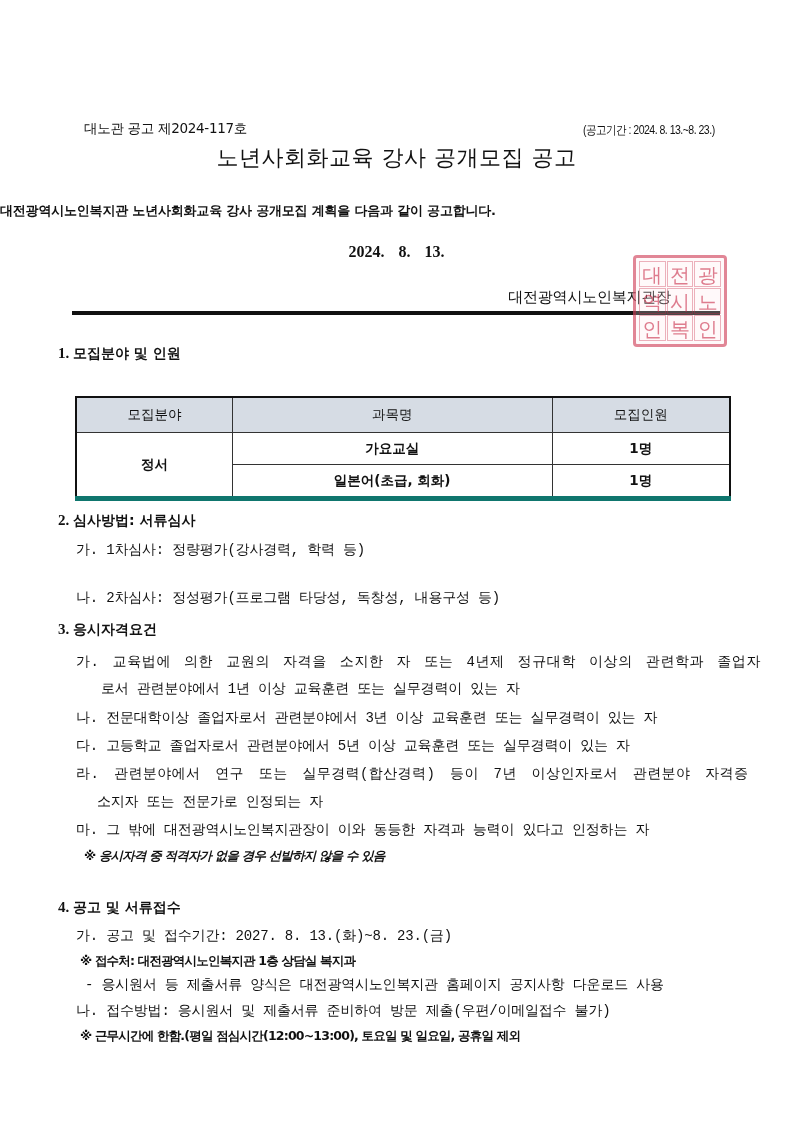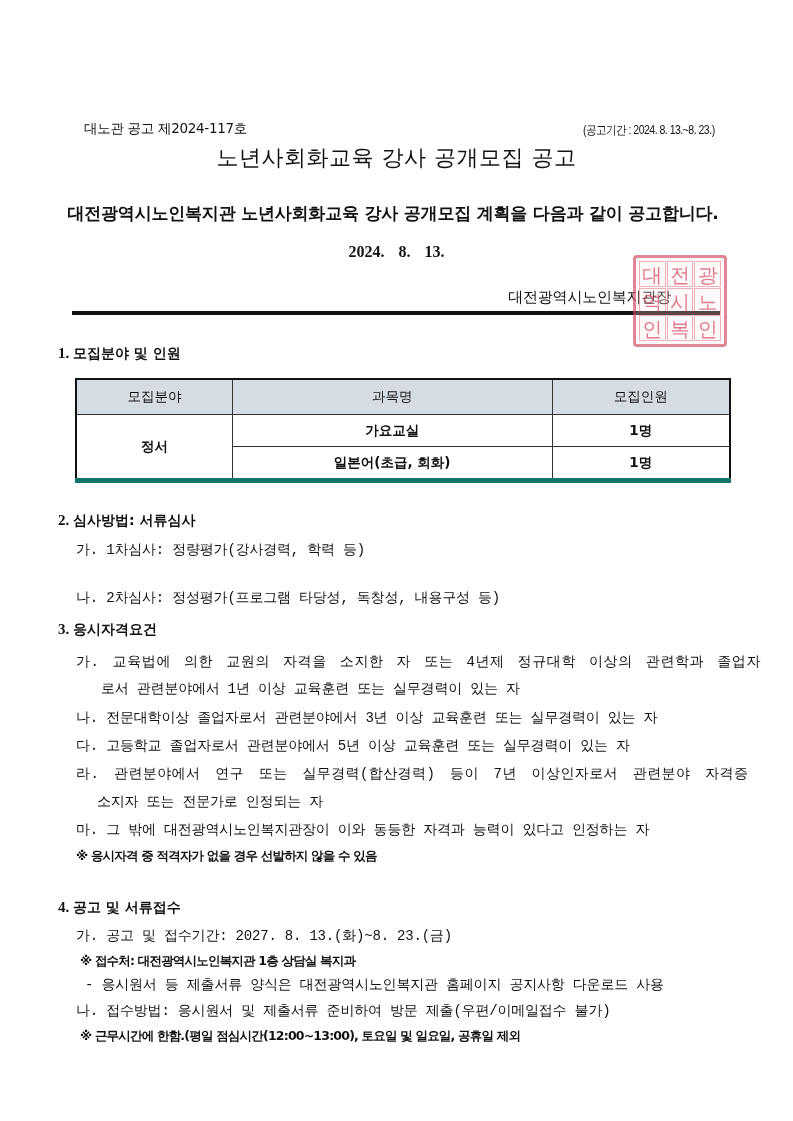--- a/index.html
+++ b/index.html
@@ -27,23 +27,23 @@
       font-family: "Liberation Sans", "DejaVu Sans", sans-serif;
       font-size: 12px; letter-spacing: -0.6px;
       transform: scaleX(0.88); transform-origin: right center;
     }
     .title {
       left: 0; right: 0; top: 143px; text-align: center;
       font-family: "DejaVu Sans", "Liberation Sans", sans-serif;
       font-size: 22px; letter-spacing: 0.5px;
     }
     .intro {
-      left: 0; right: 7px; top: 202px; text-align: center;
-      font-family: "DejaVu Sans", "Liberation Sans", sans-serif;
-      font-size: 17px; font-weight: bold; letter-spacing: -0.2px;
+      left: 0; right: 7px; top: 202px; 
+      font-family: "DejaVu Sans", "Liberation Sans", sans-serif;
+      font-size: 13px; font-weight: bold; letter-spacing: -0.2px;
     }
     .date {
       left: 0; right: 0; top: 243px; text-align: center;
       font-family: "Liberation Serif", "DejaVu Serif", serif;
       font-size: 16px; font-weight: bold; word-spacing: 10px;
     }
     .signer {
       right: 122px; top: 288px;
       font-family: "DejaVu Sans", "Liberation Sans", sans-serif;
       font-size: 15px; font-weight: normal; letter-spacing: -0.2px;
@@ -88,21 +88,21 @@
       font-family: Liberation Mono, monospace;
       font-size: 14px; letter-spacing: -0.2px;
     }
     .note {
       font-family: "DejaVu Sans", "Liberation Sans", sans-serif;
       font-size: 12.5px; font-weight: bold; letter-spacing: -0.8px;
     }
 
     table.recruit {
       position: absolute;
-      left: 75px; top: 378px;
+      left: 75px; top: 396px;
       width: 656px;
       border-collapse: collapse;
       font-family: "DejaVu Sans", "Liberation Sans", sans-serif;
       font-size: 13.5px;
     }
     table.recruit th, table.recruit td {
       border: 1px solid #333;
       text-align: center;
       font-weight: normal;
       padding: 0;
@@ -180,21 +180,21 @@
   <span>3.</span>
   <span class="kr">응시자격요건</span>
 </div>
 <div class="abs line" style="left:76px; top:653px; letter-spacing:0.6px; word-spacing:4px;">가. 교육법에 의한 교원의 자격을 소지한 자 또는 4년제 정규대학 이상의 관련학과 졸업자</div>
 <div class="abs line" style="left:101px; top:680px;">로서 관련분야에서 1년 이상 교육훈련 또는 실무경력이 있는 자</div>
 <div class="abs line" style="left:76px; top:709px;">나. 전문대학이상 졸업자로서 관련분야에서 3년 이상 교육훈련 또는 실무경력이 있는 자</div>
 <div class="abs line" style="left:76px; top:737px;">다. 고등학교 졸업자로서 관련분야에서 5년 이상 교육훈련 또는 실무경력이 있는 자</div>
 <div class="abs line" style="left:76px; top:765px; letter-spacing:0.4px; word-spacing:6px;">라. 관련분야에서 연구 또는 실무경력(합산경력) 등이 7년 이상인자로서 관련분야 자격증</div>
 <div class="abs line" style="left:97px; top:793px;">소지자 또는 전문가로 인정되는 자</div>
 <div class="abs line" style="left:76px; top:821px;">마. 그 밖에 대전광역시노인복지관장이 이와 동등한 자격과 능력이 있다고 인정하는 자</div>
-<div class="abs note" style="left:76px; top:848px;">※ 응시자격 중 적격자가 없을 경우 선발하지 않을 수 있음</div>
+<div class="abs note" style="left:84px; top:848px;font-style:italic;">※ 응시자격 중 적격자가 없을 경우 선발하지 않을 수 있음</div>
 
 <div class="abs section-heading" style="left:58px; top:899px;">
   <span>4.</span>
   <span class="kr">공고 및 서류접수</span>
 </div>
 <div class="abs line" style="left:76px; top:927px;">가. 공고 및 접수기간: 2027. 8. 13.(화)~8. 23.(금)</div>
 <div class="abs note" style="left:80px; top:953px;">※ 접수처: 대전광역시노인복지관 1층 상담실 복지과</div>
 <div class="abs line" style="left:85px; top:976px;">- 응시원서 등 제출서류 양식은 대전광역시노인복지관 홈페이지 공지사항 다운로드 사용</div>
 <div class="abs line" style="left:76px; top:1002px;">나. 접수방법: 응시원서 및 제출서류 준비하여 방문 제출(우편/이메일접수 불가)</div>
 <div class="abs note" style="left:80px; top:1028px;">※ 근무시간에 한함.(평일 점심시간(12:00~13:00), 토요일 및 일요일, 공휴일 제외</div>

